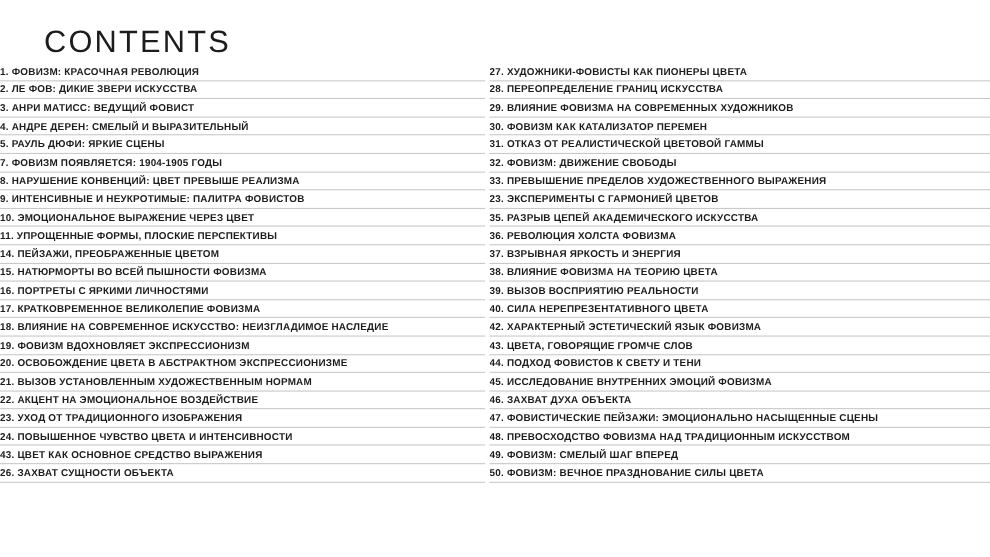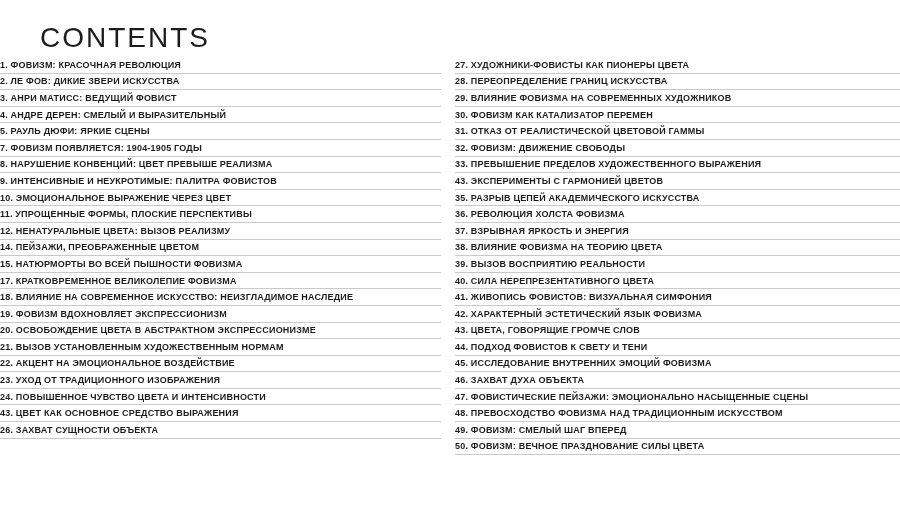--- a/index.html
+++ b/index.html
@@ -40,21 +40,21 @@
     align-items: flex-start;
   }
   .col {
     box-sizing: border-box;
   }
   .col-left {
     width: 441px;
     flex: 0 0 441px;
   }
   .col-right {
-    margin-left: 14px;
+    margin-left: 4px;
     flex: 1 1 auto;
   }
   .toc-row {
     box-sizing: border-box;
     height: 16.6px;
     border-bottom: 1px solid var(--divider-color);
     display: flex;
     align-items: center;
     font-size: 9px;
     font-weight: bold;
@@ -78,51 +78,50 @@
     <div class="toc-row">1. ФОВИЗМ: КРАСОЧНАЯ РЕВОЛЮЦИЯ</div>
         <div class="toc-row">2. ЛЕ ФОВ: ДИКИЕ ЗВЕРИ ИСКУССТВА</div>
         <div class="toc-row">3. АНРИ МАТИСС: ВЕДУЩИЙ ФОВИСТ</div>
         <div class="toc-row">4. АНДРЕ ДЕРЕН: СМЕЛЫЙ И ВЫРАЗИТЕЛЬНЫЙ</div>
         <div class="toc-row">5. РАУЛЬ ДЮФИ: ЯРКИЕ СЦЕНЫ</div>
         <div class="toc-row">7. ФОВИЗМ ПОЯВЛЯЕТСЯ: 1904-1905 ГОДЫ</div>
         <div class="toc-row">8. НАРУШЕНИЕ КОНВЕНЦИЙ: ЦВЕТ ПРЕВЫШЕ РЕАЛИЗМА</div>
         <div class="toc-row">9. ИНТЕНСИВНЫЕ И НЕУКРОТИМЫЕ: ПАЛИТРА ФОВИСТОВ</div>
         <div class="toc-row">10. ЭМОЦИОНАЛЬНОЕ ВЫРАЖЕНИЕ ЧЕРЕЗ ЦВЕТ</div>
         <div class="toc-row">11. УПРОЩЕННЫЕ ФОРМЫ, ПЛОСКИЕ ПЕРСПЕКТИВЫ</div>
-        <div class="toc-row">12. НЕНАТУРАЛЬНЫЕ ЦВЕТА: ВЫЗОВ РЕАЛИЗМУ</div>
         <div class="toc-row">14. ПЕЙЗАЖИ, ПРЕОБРАЖЕННЫЕ ЦВЕТОМ</div>
         <div class="toc-row">15. НАТЮРМОРТЫ ВО ВСЕЙ ПЫШНОСТИ ФОВИЗМА</div>
+        <div class="toc-row">16. ПОРТРЕТЫ С ЯРКИМИ ЛИЧНОСТЯМИ</div>
         <div class="toc-row">17. КРАТКОВРЕМЕННОЕ ВЕЛИКОЛЕПИЕ ФОВИЗМА</div>
         <div class="toc-row">18. ВЛИЯНИЕ НА СОВРЕМЕННОЕ ИСКУССТВО: НЕИЗГЛАДИМОЕ НАСЛЕДИЕ</div>
         <div class="toc-row">19. ФОВИЗМ ВДОХНОВЛЯЕТ ЭКСПРЕССИОНИЗМ</div>
         <div class="toc-row">20. ОСВОБОЖДЕНИЕ ЦВЕТА В АБСТРАКТНОМ ЭКСПРЕССИОНИЗМЕ</div>
         <div class="toc-row">21. ВЫЗОВ УСТАНОВЛЕННЫМ ХУДОЖЕСТВЕННЫМ НОРМАМ</div>
         <div class="toc-row">22. АКЦЕНТ НА ЭМОЦИОНАЛЬНОЕ ВОЗДЕЙСТВИЕ</div>
         <div class="toc-row">23. УХОД ОТ ТРАДИЦИОННОГО ИЗОБРАЖЕНИЯ</div>
         <div class="toc-row">24. ПОВЫШЕННОЕ ЧУВСТВО ЦВЕТА И ИНТЕНСИВНОСТИ</div>
         <div class="toc-row">43. ЦВЕТ КАК ОСНОВНОЕ СРЕДСТВО ВЫРАЖЕНИЯ</div>
         <div class="toc-row">26. ЗАХВАТ СУЩНОСТИ ОБЪЕКТА</div>
       </div>
     <div class="col col-right">
 
     <div class="toc-row">27. ХУДОЖНИКИ-ФОВИСТЫ КАК ПИОНЕРЫ ЦВЕТА</div>
         <div class="toc-row">28. ПЕРЕОПРЕДЕЛЕНИЕ ГРАНИЦ ИСКУССТВА</div>
         <div class="toc-row">29. ВЛИЯНИЕ ФОВИЗМА НА СОВРЕМЕННЫХ ХУДОЖНИКОВ</div>
         <div class="toc-row">30. ФОВИЗМ КАК КАТАЛИЗАТОР ПЕРЕМЕН</div>
         <div class="toc-row">31. ОТКАЗ ОТ РЕАЛИСТИЧЕСКОЙ ЦВЕТОВОЙ ГАММЫ</div>
         <div class="toc-row">32. ФОВИЗМ: ДВИЖЕНИЕ СВОБОДЫ</div>
         <div class="toc-row">33. ПРЕВЫШЕНИЕ ПРЕДЕЛОВ ХУДОЖЕСТВЕННОГО ВЫРАЖЕНИЯ</div>
-        <div class="toc-row">43. ЭКСПЕРИМЕНТЫ С ГАРМОНИЕЙ ЦВЕТОВ</div>
+        <div class="toc-row">23. ЭКСПЕРИМЕНТЫ С ГАРМОНИЕЙ ЦВЕТОВ</div>
         <div class="toc-row">35. РАЗРЫВ ЦЕПЕЙ АКАДЕМИЧЕСКОГО ИСКУССТВА</div>
         <div class="toc-row">36. РЕВОЛЮЦИЯ ХОЛСТА ФОВИЗМА</div>
         <div class="toc-row">37. ВЗРЫВНАЯ ЯРКОСТЬ И ЭНЕРГИЯ</div>
         <div class="toc-row">38. ВЛИЯНИЕ ФОВИЗМА НА ТЕОРИЮ ЦВЕТА</div>
         <div class="toc-row">39. ВЫЗОВ ВОСПРИЯТИЮ РЕАЛЬНОСТИ</div>
         <div class="toc-row">40. СИЛА НЕРЕПРЕЗЕНТАТИВНОГО ЦВЕТА</div>
-        <div class="toc-row">41. ЖИВОПИСЬ ФОВИСТОВ: ВИЗУАЛЬНАЯ СИМФОНИЯ</div>
         <div class="toc-row">42. ХАРАКТЕРНЫЙ ЭСТЕТИЧЕСКИЙ ЯЗЫК ФОВИЗМА</div>
         <div class="toc-row">43. ЦВЕТА, ГОВОРЯЩИЕ ГРОМЧЕ СЛОВ</div>
         <div class="toc-row">44. ПОДХОД ФОВИСТОВ К СВЕТУ И ТЕНИ</div>
         <div class="toc-row">45. ИССЛЕДОВАНИЕ ВНУТРЕННИХ ЭМОЦИЙ ФОВИЗМА</div>
         <div class="toc-row">46. ЗАХВАТ ДУХА ОБЪЕКТА</div>
         <div class="toc-row">47. ФОВИСТИЧЕСКИЕ ПЕЙЗАЖИ: ЭМОЦИОНАЛЬНО НАСЫЩЕННЫЕ СЦЕНЫ</div>
         <div class="toc-row">48. ПРЕВОСХОДСТВО ФОВИЗМА НАД ТРАДИЦИОННЫМ ИСКУССТВОМ</div>
         <div class="toc-row">49. ФОВИЗМ: СМЕЛЫЙ ШАГ ВПЕРЕД</div>
         <div class="toc-row">50. ФОВИЗМ: ВЕЧНОЕ ПРАЗДНОВАНИЕ СИЛЫ ЦВЕТА</div>
       </div>

